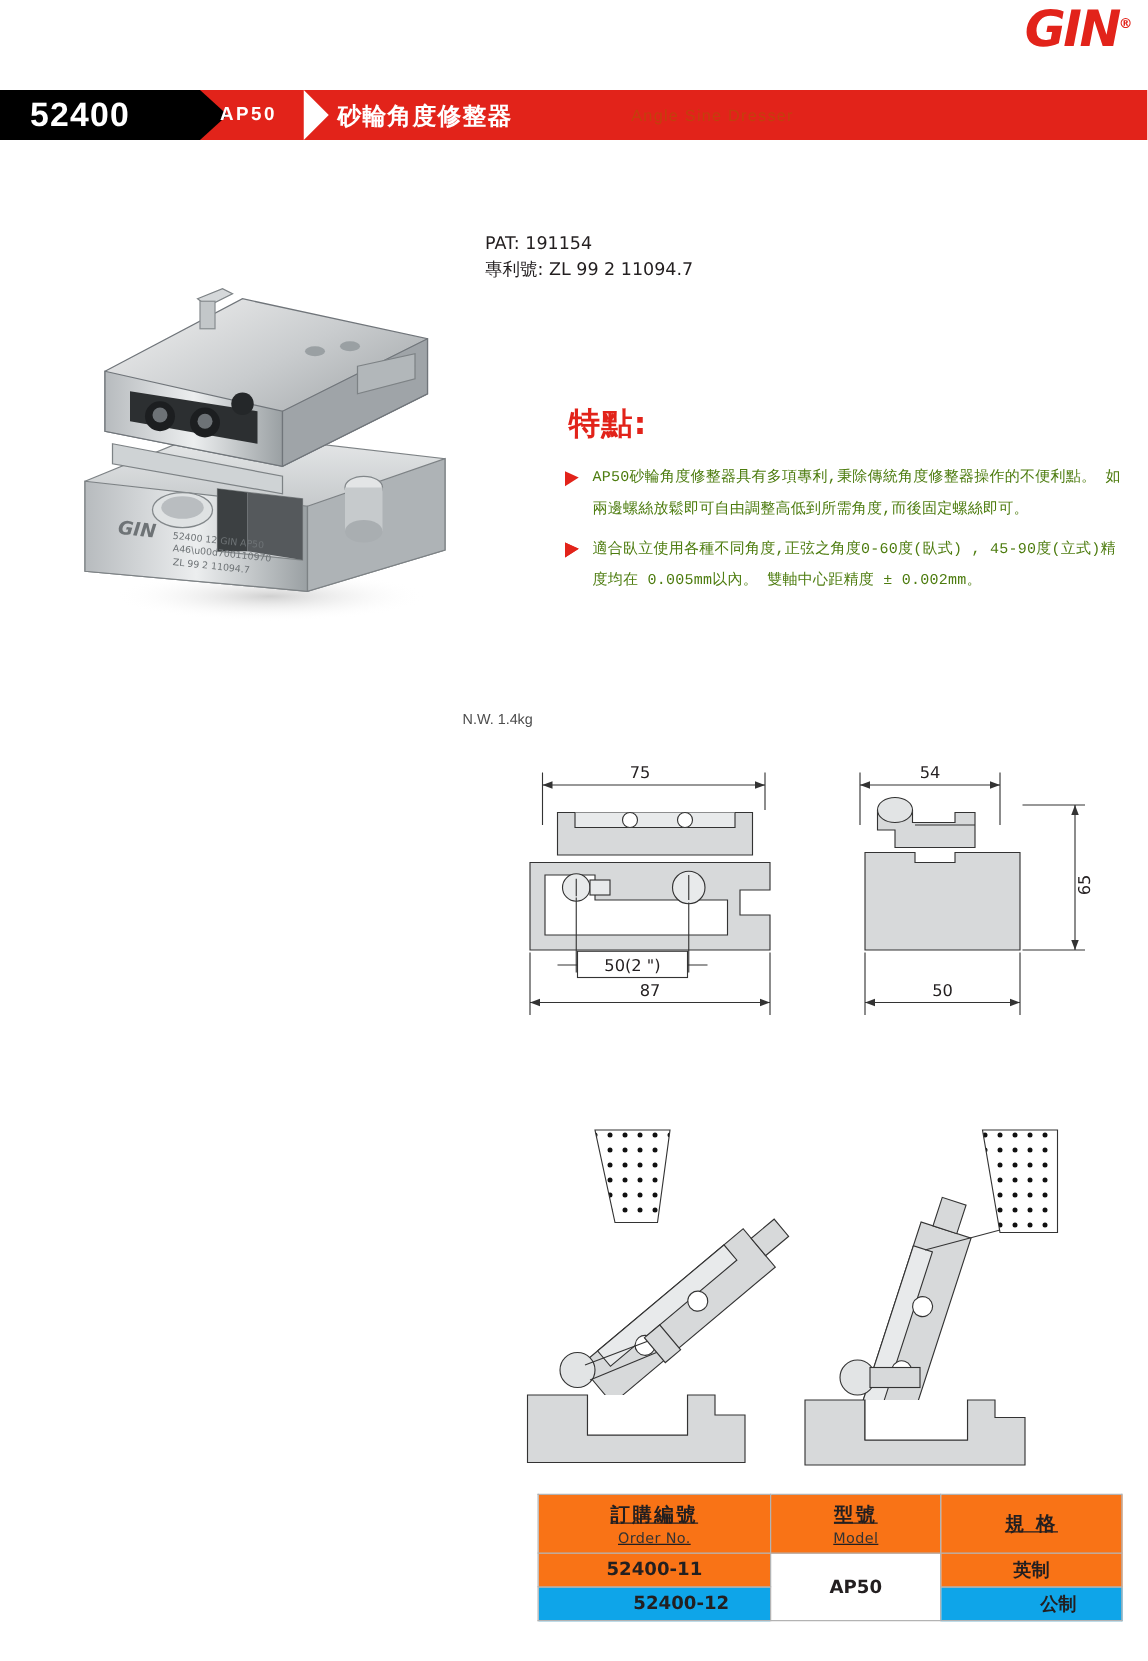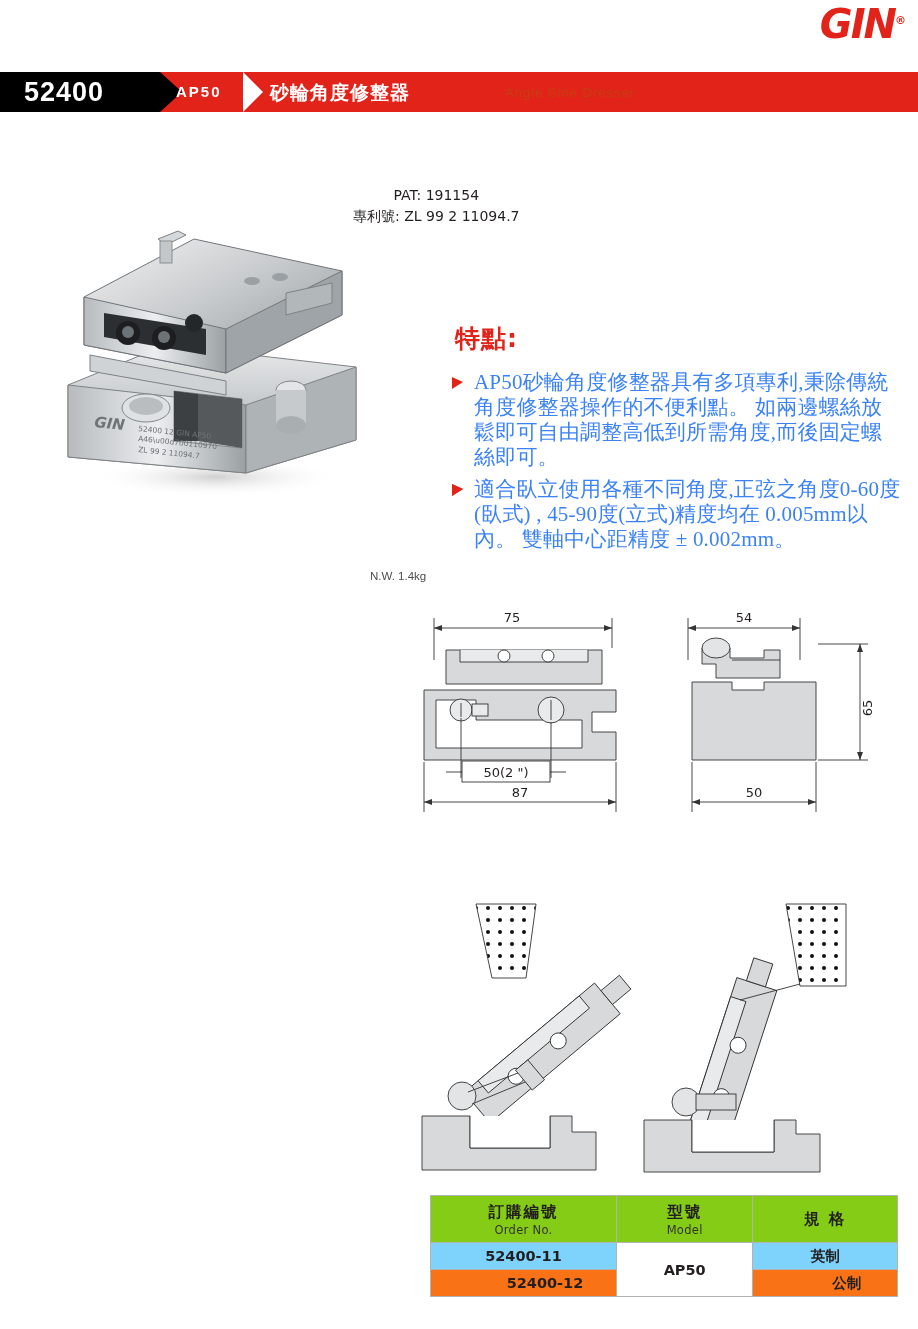--- a/index.html
+++ b/index.html
@@ -67,24 +67,23 @@
     color:#fff; font-size:19px; font-weight:bold; letter-spacing:1px;
     font-family:"DejaVu Sans", sans-serif;
   }
   .title-en {
     position:absolute; left:505px; top:13px;
     color:#c2410c; font-size:13px; letter-spacing:1px;
   }
 
   
   .patent {
-    position:absolute; left:353px; top:185px;
+    position:absolute; left:388px; top:185px;
     font-size:14px; line-height:21px; color:#231f20;
     font-family:"DejaVu Sans", sans-serif;
-    text-align:center;
   }
 
   
   .photo-area {
     position:absolute; left:46px; top:205px; width:330px; height:300px;
   }
   .pa-svg { position:absolute; left:0; top:0; }
   .nw-label {
     position:absolute; left:370px; top:570px;
     font-size:11.5px; color:#4d4d4d;
@@ -95,22 +94,22 @@
     position:absolute; left:455px; top:322px;
     font-size:25px; font-weight:bold; color:#e2231a;
     font-family:"DejaVu Sans", sans-serif;
     letter-spacing:1px;
   }
   .feat-list {
     position:absolute; left:452px; top:370px; width:450px;
   }
   .feat-item {
     position:relative; padding-left:22px; margin-bottom:7px;
-    font-size:21px; line-height:25px; color:#3b82f6;
-    font-family:Liberation Serif, serif;
+    font-size:12px; line-height:25px; color:#4d7c0f;
+    font-family:Liberation Mono, monospace;
     letter-spacing:0.2px;
   }
   .feat-item .bullet {
     position:absolute; left:0; top:7px;
     width:0; height:0;
     border-left:11px solid #e2231a;
     border-top:5px solid transparent;
     border-bottom:7px solid transparent;
   }
 
@@ -122,27 +121,27 @@
   .order-table {
     position:absolute; left:430px; top:1195px; width:468px;
     border-collapse:collapse;
   }
   .order-table td, .order-table th {
     border:1px solid #b3b3b3;
     text-align:center;
     font-family:"DejaVu Sans", sans-serif;
   }
   .order-table thead td {
-    background:#84cc16; height:47px; padding:3px 0;
+    background:#f97316; height:47px; padding:3px 0;text-decoration:underline;
   }
   .th-cn { font-size:15.5px; font-weight:bold; letter-spacing:2px; display:block; }
   .th-en { font-size:11.5px; display:block; color:#333; letter-spacing:0.3px;}
   .order-table tbody td { height:27px; font-size:14.5px; font-weight:bold; }
-  .cell-alt { background:#f97316;padding-left:44px; }
-  .cell-white { background:#7dd3fc; }
+  .cell-alt { background:#0ea5e9;padding-left:44px; }
+  .cell-white { background:#f97316; }
   .cell-model { background:#fff; font-size:15px; font-weight:bold; }
 </style>
 </head>
 <body>
 
 <div class="brand-bar">
   <div class="brand-logo">
     <span>GIN</span><span class="reg">®</span>
   </div>
 </div>

